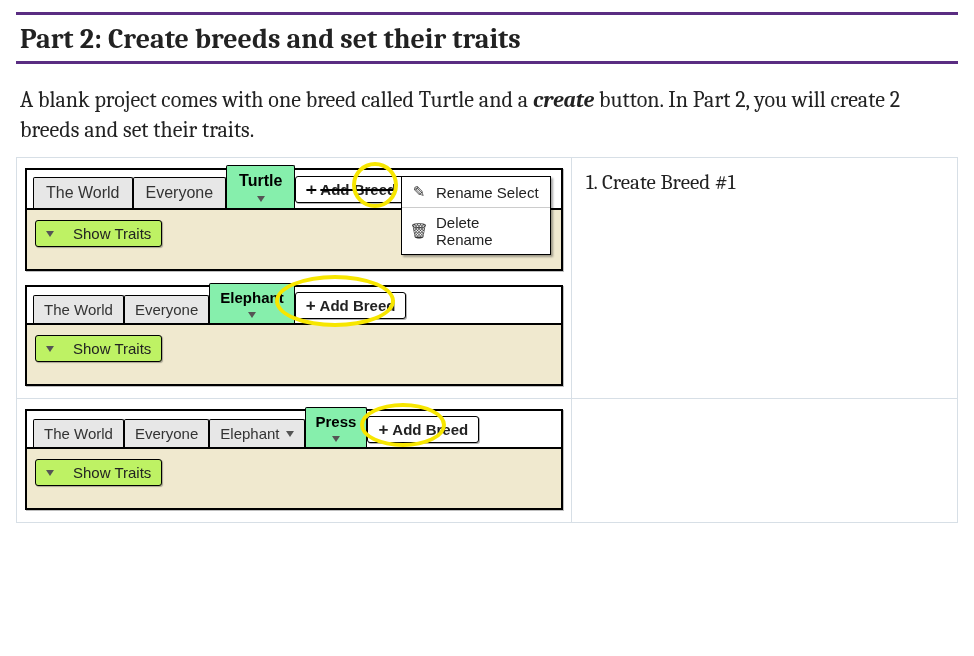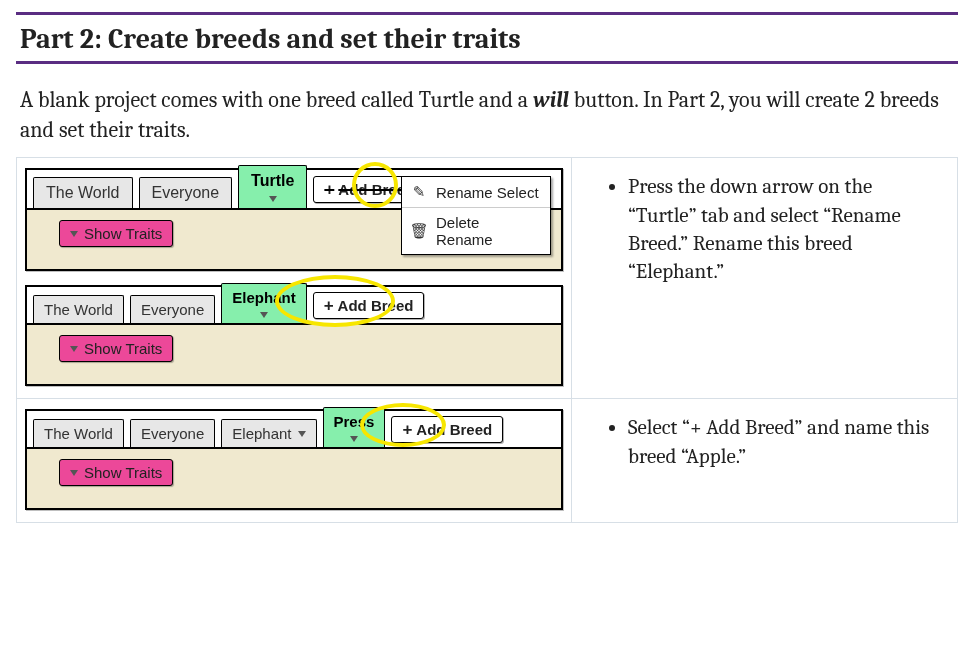--- a/index.html
+++ b/index.html
@@ -39,21 +39,20 @@
     font-family: Arial, Helvetica, sans-serif;
     margin-bottom: 14px;
     box-shadow: 1px 1px 0 rgba(0,0,0,.25);
   }
   .tabs-row {
     background: #fff;
     border-bottom: 2px solid #000;
     padding: 4px 6px 0 6px;
     display: flex;
     align-items: flex-end;
-    gap: 6px;
     height: 40px;
     position: relative;
   }
   .tab {
     border: 1px solid #000;
     border-bottom: none;
     background: #e7e7e7;
     color: #333;
     font-size: 16px;
     padding: 6px 12px 6px 12px;
@@ -74,29 +73,28 @@
     display: inline-flex;
     align-items: center;
     gap: 4px;
     align-self: center;
     margin-bottom: 4px;
     box-shadow: 1px 1px 0 rgba(0,0,0,.3);
   }
   .panel-body { padding: 10px 8px 22px 8px; min-height: 46px; }
   .show-traits-btn {
     border: 1px solid #000;
-    background: #ec4899;
+    background: #bef264;
     font-size: 15px;
     padding: 4px 10px;
     border-radius: 3px;
     display: inline-flex;
     align-items: center;
-    gap: 6px;
+    gap: 19px;
     box-shadow: 1px 1px 1px rgba(0,0,0,.3);
-    margin-left: 24px;
   }
   .caret-down {
     display: inline-block;
     width: 0; height: 0;
     border-left: 5px solid transparent;
     border-right: 5px solid transparent;
     border-top: 7px solid #555;
   }
   .caret-down.small {
     border-left-width: 4px;
@@ -152,21 +150,21 @@
   .panel.compact .tab { font-size: 15px; padding: 5px 10px; }
 </style>
 </head>
 <body>
 
 <div class="rule-top"></div>
 <div class="section-title">Part 2: Create breeds and set their traits</div>
 <div class="rule-bot"></div>
 
 <p class="intro">
-  <span>A blank project comes with one breed called Turtle and a </span><span class="setup">will</span><span> button. In Part 2, you will create 2 breeds and set their traits.</span>
+  <span>A blank project comes with one breed called Turtle and a </span><span class="setup">create</span><span> button. In Part 2, you will create 2 breeds and set their traits.</span>
 </p>
 
 <div class="grid">
 
   <div class="row">
     <div class="left">
 
       <div class="panel">
         <div class="tabs-row">
           <span class="ring r1"></span>
@@ -225,23 +223,21 @@
         <div class="panel-body">
           <div class="show-traits-btn">
             <span class="caret-down small"></span>
             <span>Show Traits</span>
           </div>
         </div>
       </div>
 
     </div>
     <div class="right">
-      <ul>
-        <li>Press the down arrow on the “Turtle” tab and select “Rename Breed.” Rename this breed “Elephant.”</li>
-      </ul>
+      <div>1. Create Breed #1</div>
     </div>
   </div>
 
   <div class="row">
     <div class="left">
 
       <div class="panel compact" style="margin-bottom:0;">
         <div class="tabs-row">
           <span class="ring r3"></span>
           <div class="tab">
@@ -266,19 +262,16 @@
         <div class="panel-body">
           <div class="show-traits-btn">
             <span class="caret-down small"></span>
             <span>Show Traits</span>
           </div>
         </div>
       </div>
 
     </div>
     <div class="right">
-      <ul>
-        <li>Select “+ Add Breed” and name this breed “Apple.”</li>
-      </ul>
     </div>
   </div>
 
 </div>
 
 </body></html>

